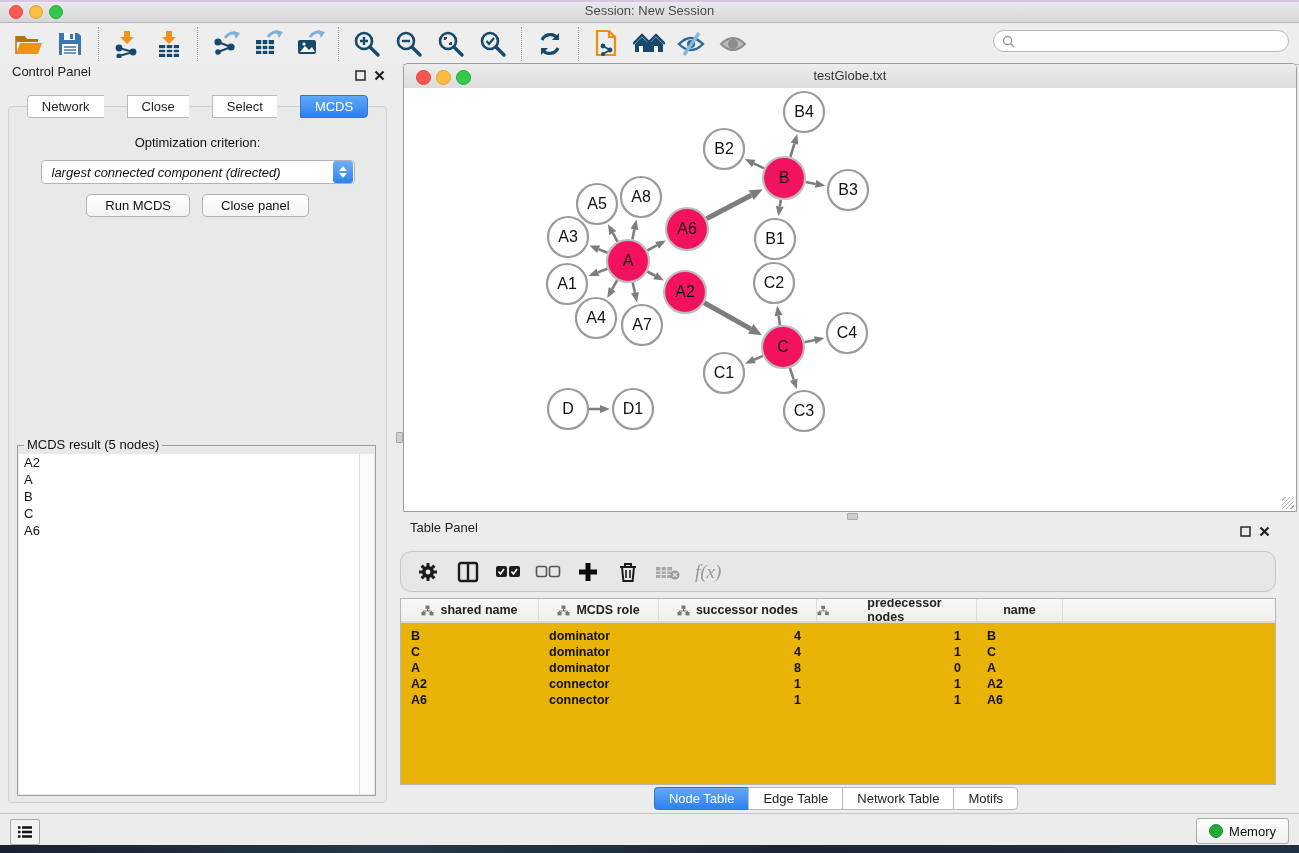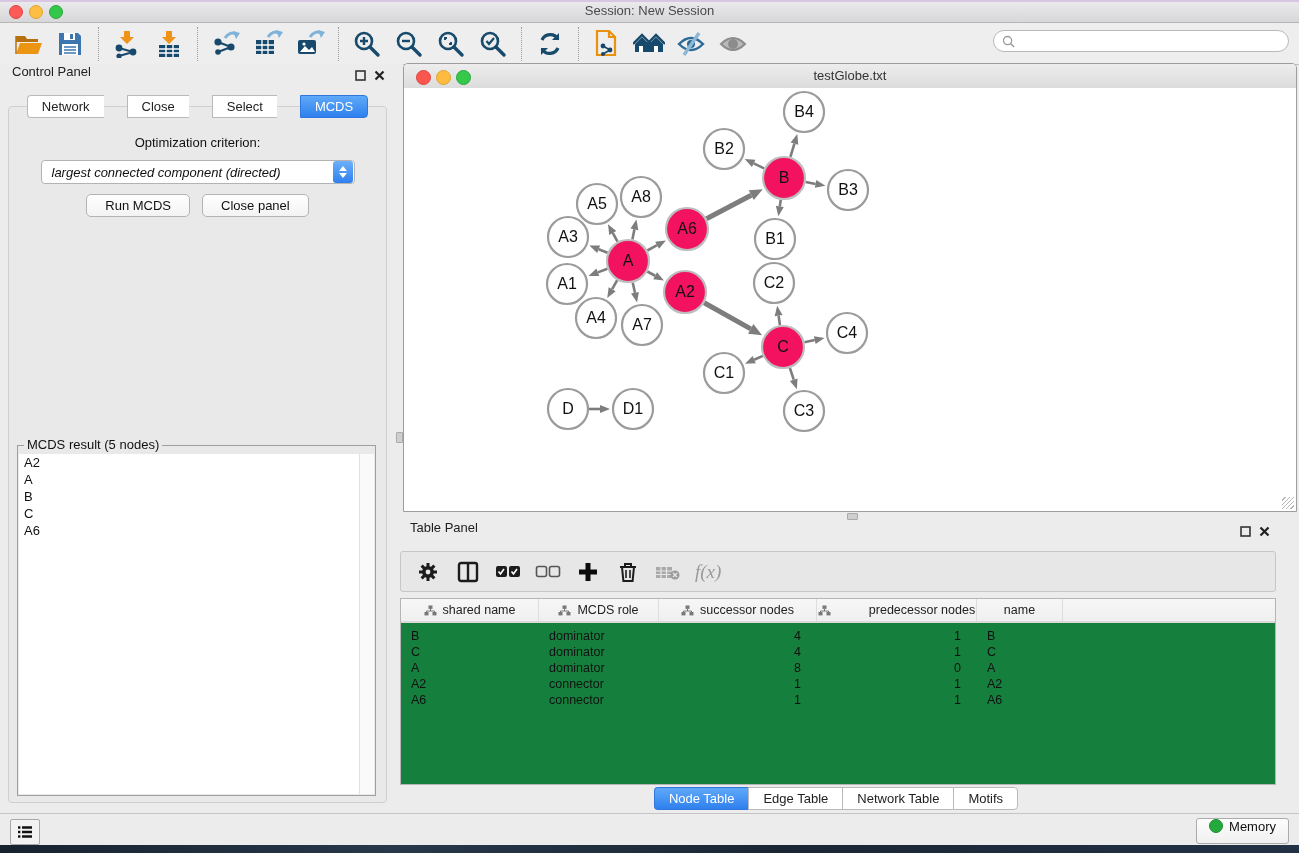--- a/index.html
+++ b/index.html
@@ -73,40 +73,40 @@
   .canvas{position:absolute;left:0;top:24px;right:0;bottom:0;background:#fff;}
   .rgrip{position:absolute;right:2px;bottom:2px;width:12px;height:12px;
     background:repeating-linear-gradient(135deg,transparent 0 2px,#b5b5b5 2px 3px);}
 
   
   .hsplit{position:absolute;left:403px;top:512px;width:896px;height:8px;background:#ececec;}
 
   
   .tpanel{position:absolute;left:388px;top:520px;width:896px;height:293px;background:#ececec;}
   .tb-box{position:absolute;left:12px;right:8px;top:31px;height:41px;background:#e7e7e7;
-    border:1px solid #c6c6c6;border-radius:3px;display:flex;align-items:center;gap:14px;padding-left:14px;box-sizing:border-box;}
+    border:1px solid #c6c6c6;border-radius:11px;display:flex;align-items:center;gap:14px;padding-left:14px;box-sizing:border-box;}
   .tpi{width:26px;height:26px;display:flex;align-items:center;justify-content:center;}
   .fx{font-family:"Liberation Serif","DejaVu Serif",serif;font-style:italic;font-size:19px;color:#9a9a9a;}
-  .tablebox{position:absolute;left:12px;right:8px;top:78px;bottom:28px;background:#15803d;
-    border:1px solid #b5b5b5;overflow:hidden;box-sizing:border-box;}
+  .tablebox{position:absolute;left:12px;right:8px;top:78px;bottom:28px;background:#eab308;
+    border:1px solid #b5b5b5;overflow:hidden;box-sizing:border-box;font-weight:bold;}
   .thead{display:flex;height:22px;background:linear-gradient(#f7f7f7,#efefef);border-bottom:2px solid #d9d9d9;}
   .th{display:flex;align-items:center;justify-content:center;gap:6px;font-size:12.5px;color:#222;
     border-right:1px solid #ddd;box-sizing:border-box;}
   .tr{display:flex;height:16px;align-items:center;}
   .td{font-size:12.5px;color:#111;box-sizing:border-box;white-space:nowrap;overflow:hidden;}
   .td.l{padding-left:10px;text-align:left;}
   .td.r{padding-right:16px;text-align:right;}
   .ttabs{position:absolute;left:0;right:0;bottom:3px;display:flex;justify-content:center;}
 
   
   .statusbar{position:absolute;left:0;top:813px;width:1299px;height:32px;background:#ececec;border-top:1px solid #c4c4c4;}
   .listbtn{position:absolute;left:10px;top:5px;width:28px;height:24px;background:#f2f2f2;
     border:1px solid #a9a9a9;border-radius:2px;display:flex;align-items:center;justify-content:center;}
   .membtn{position:absolute;right:10px;top:4px;height:24px;background:linear-gradient(#fdfdfd,#f0f0f0);
-    border:1px solid #ababab;border-radius:3px;display:flex;align-items:flex-start;gap:6px;padding:0 12px;font-size:13px;color:#111;}
+    border:1px solid #ababab;border-radius:3px;display:flex;align-items:center;gap:6px;padding:0 12px;font-size:13px;color:#111;}
   .gdot{width:12px;height:12px;border-radius:50%;background:#23a93c;border:1px solid #1d8c31;}
   .deskstrip{position:absolute;left:0;top:845px;width:1299px;height:8px;
     background:linear-gradient(90deg,#17222f,#27384a 30%,#1a2634 60%,#223146);}
   svg{display:block;}
 </style>
 </head>
 <body>
 
 <div class="app">
 

